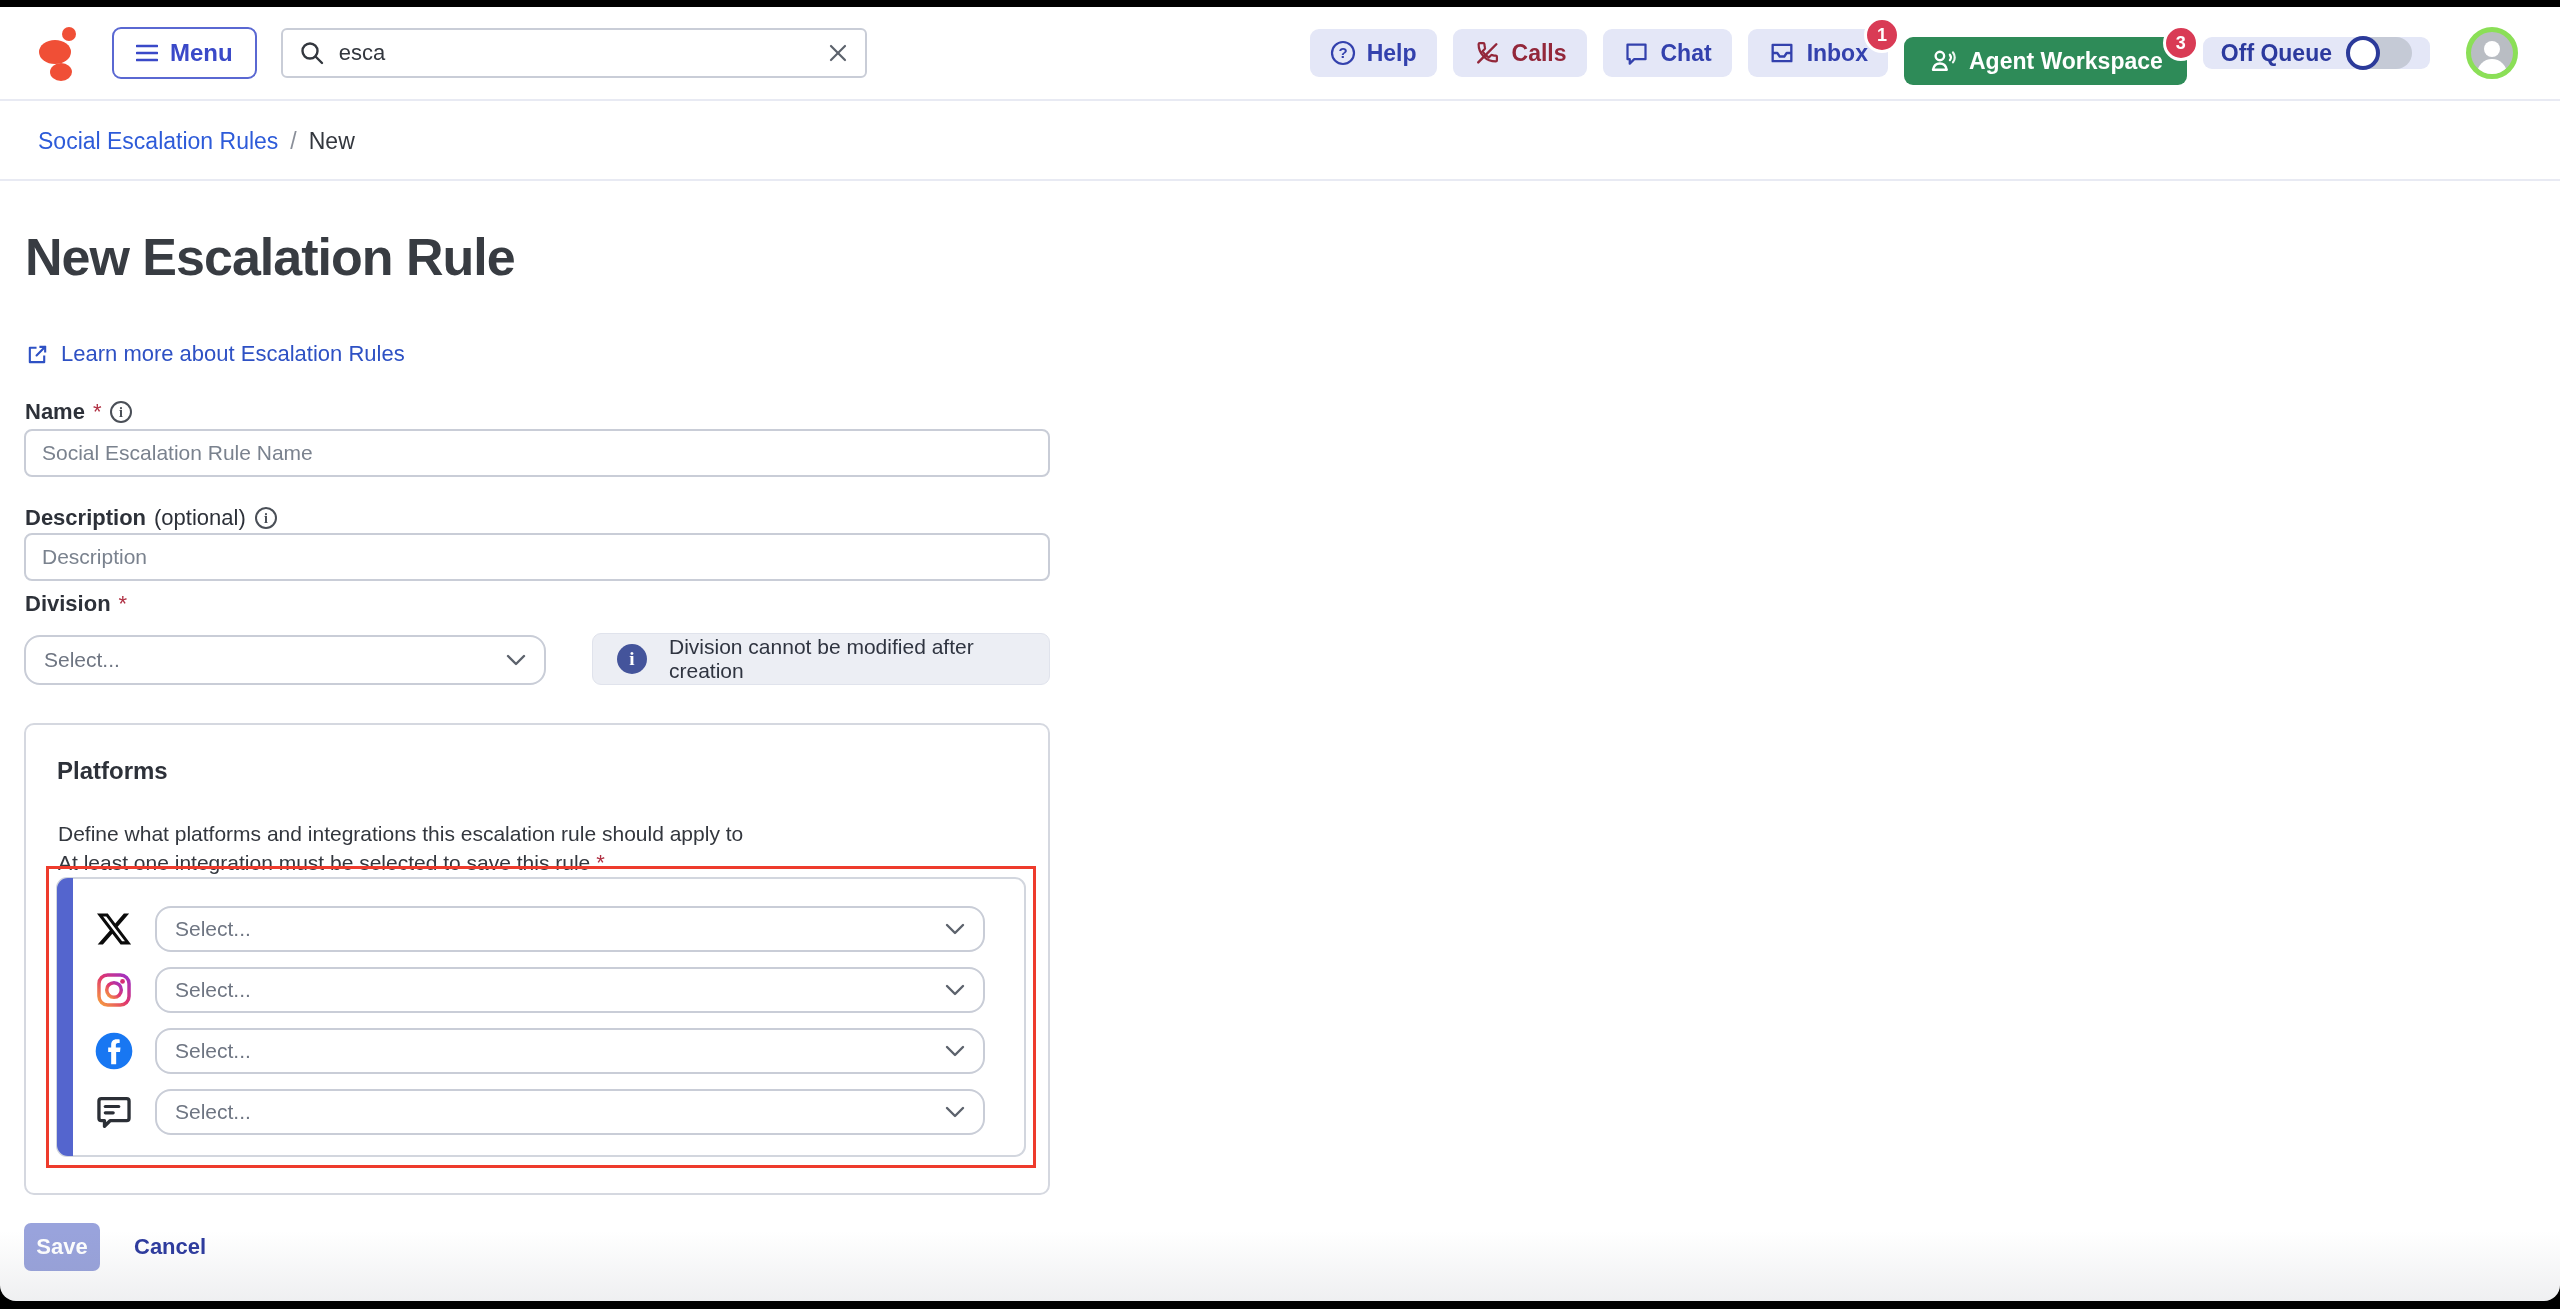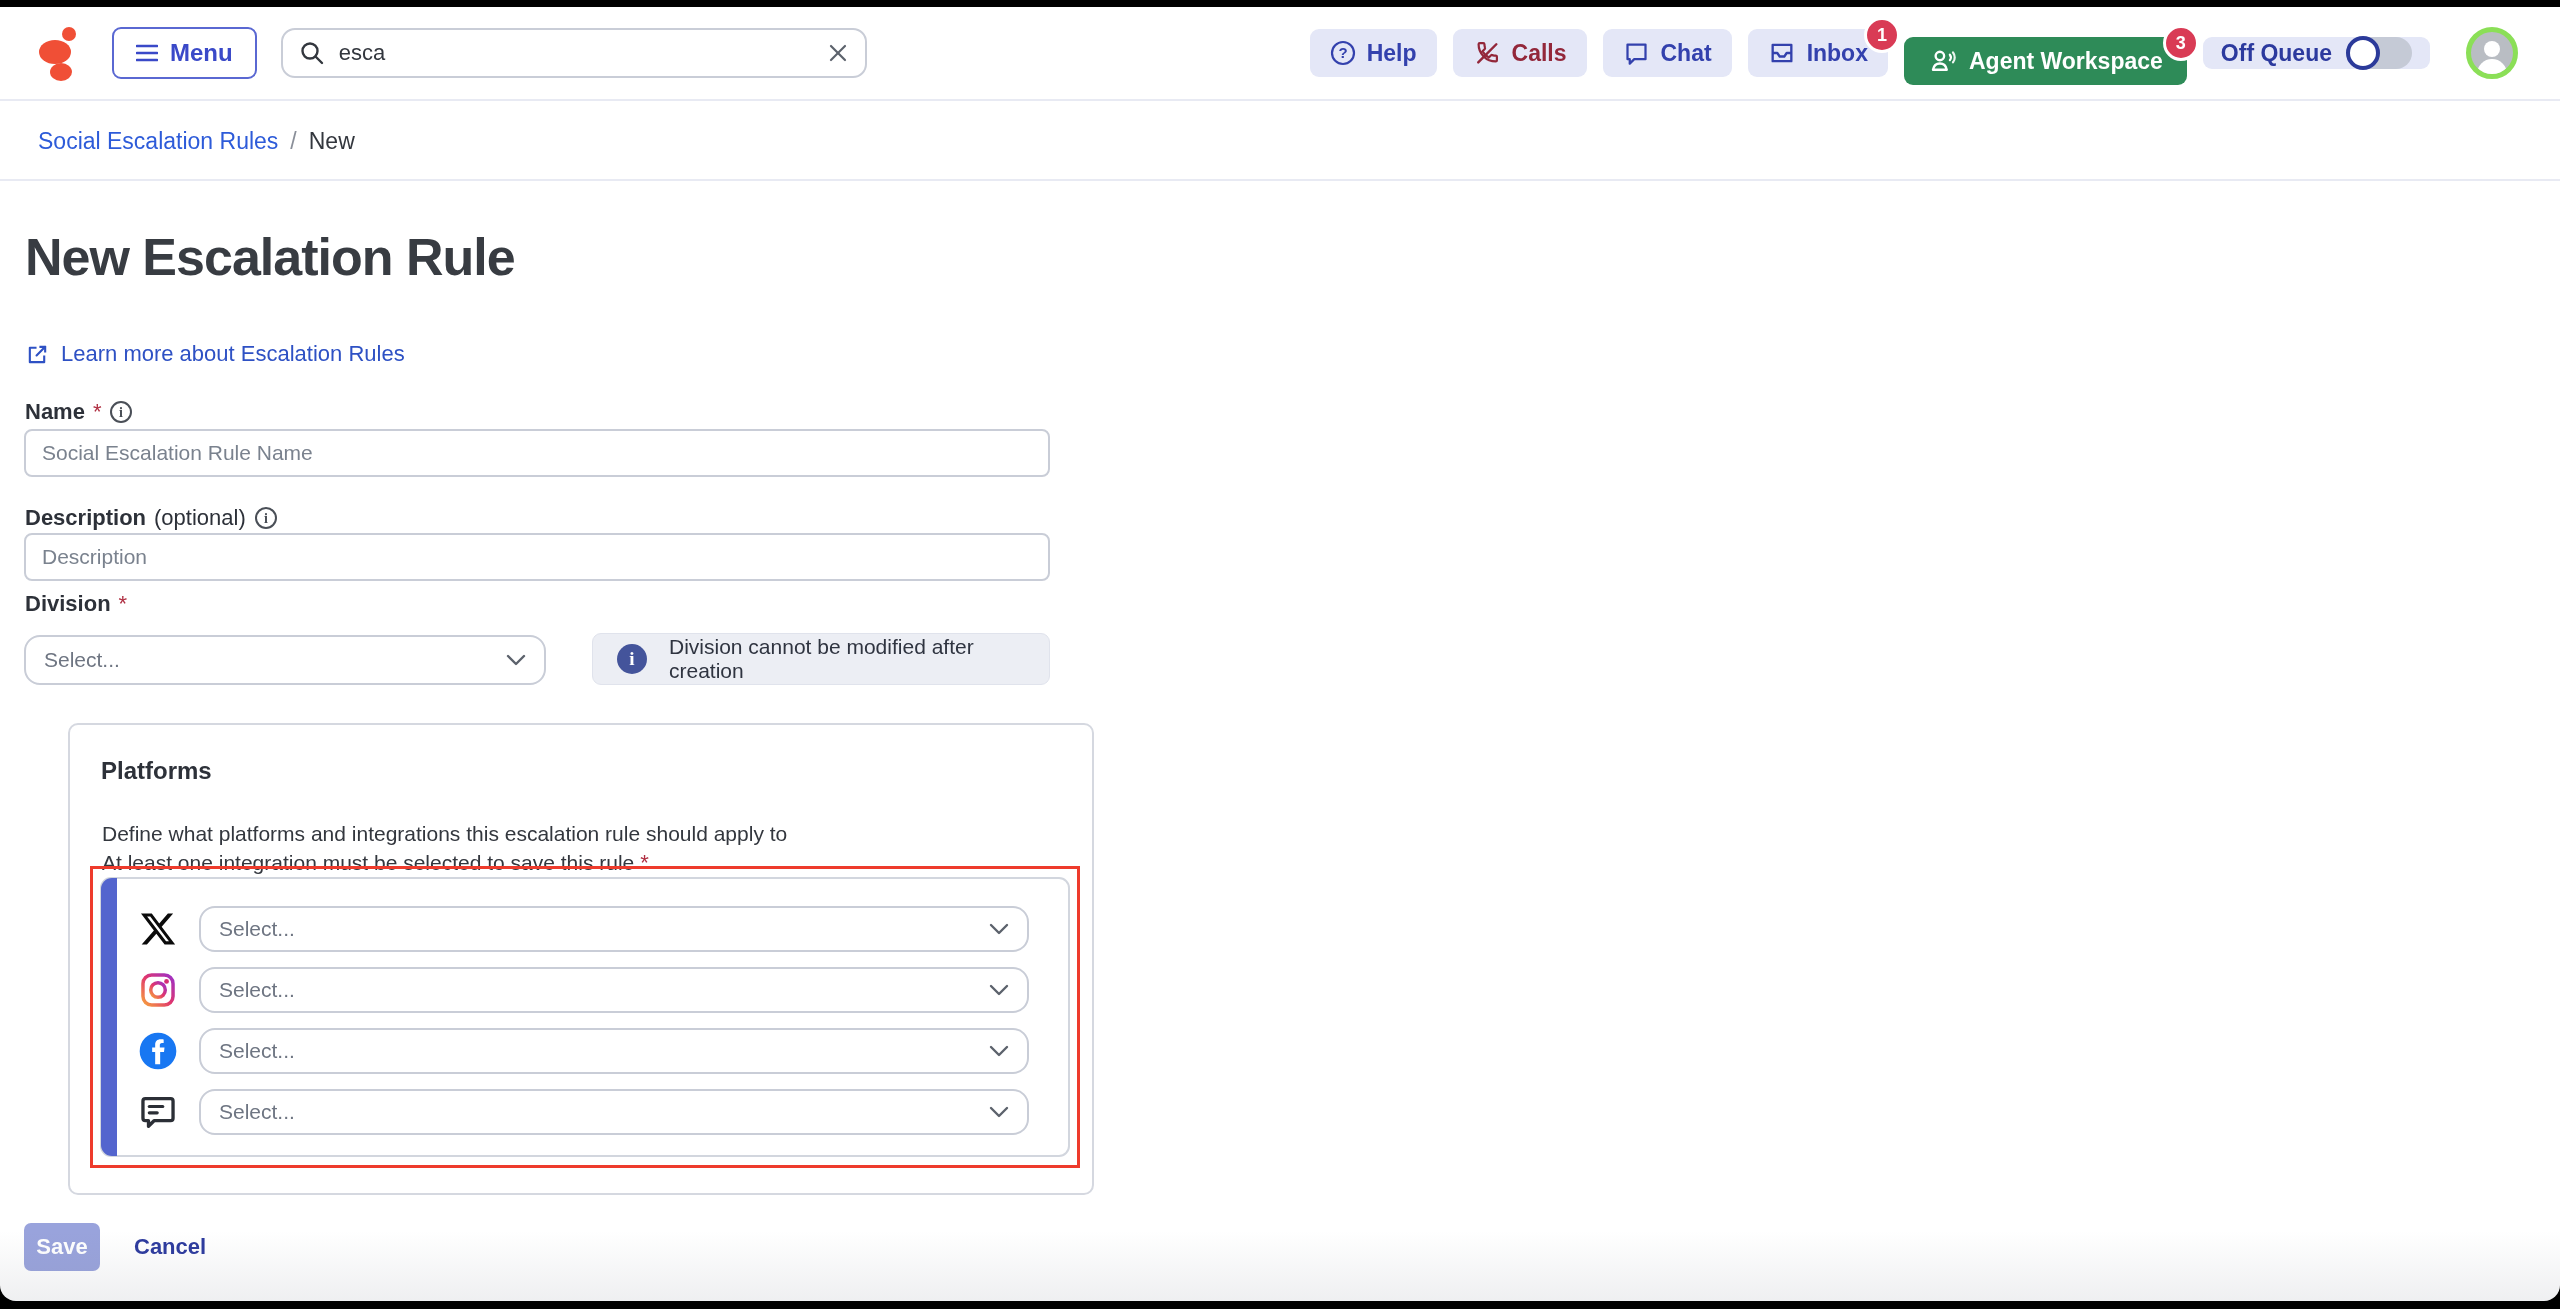--- a/index.html
+++ b/index.html
@@ -11,21 +11,21 @@
   .page::after { content:""; position:absolute; left:0; right:0; bottom:0; height:70px;
           background:linear-gradient(to bottom, rgba(120,126,140,0) , rgba(120,126,140,0.12)); pointer-events:none; }
 
   
   .topbar { position:absolute; top:0; left:0; right:0; height:94px; background:#fff;
             border-bottom:2px solid #e8eaf3; display:flex; align-items:center; padding:0 42px 0 38px; }
   .logo { width:46px; height:56px; flex:0 0 auto; }
   .menu-btn { margin-left:28px; height:52px; padding:0 22px; display:flex; align-items:center; gap:12px;
               background:#fff; border:2px solid #5a68d2; border-radius:9px; color:#3a49c8;
               font-size:24px; font-weight:bold; cursor:pointer; }
-  .search { margin-left:24px; width:586px; height:50px; border:2px solid #c9cdd7; border-radius:14px;
+  .search { margin-left:24px; width:586px; height:50px; border:2px solid #c9cdd7; border-radius:6px;
             display:flex; align-items:center; padding:0 16px; gap:14px; background:#fff; }
   .search input { border:none; outline:none; flex:1; font-size:22px; color:#33373e;
             font-family:"Liberation Sans", sans-serif; background:transparent; }
   .spacer { flex:1; }
   .navgroup { display:flex; align-items:center; gap:16px; }
   .navbtn { position:relative; height:48px; padding:0 20px; border:none; border-radius:9px;
             background:#e4e7f7; display:flex; align-items:center; gap:11px;
             font-size:23px; font-weight:bold; color:#3341ad; cursor:pointer;
             font-family:"Liberation Sans", sans-serif; }
   .navbtn.calls { color:#93273a; }
@@ -74,21 +74,21 @@
                padding:0 18px; font-size:21px; color:#6e7582; cursor:pointer; }
   .division-select { position:absolute; left:24px; top:452px; width:522px; }
   .info-chip { position:absolute; left:592px; top:450px; width:458px; height:52px; background:#eceef4;
                border:1px solid #e0e3ec; border-radius:9px; display:flex; align-items:center;
                gap:22px; padding:0 24px; font-size:21px; color:#2f3440; }
   .info-dot { width:30px; height:30px; border-radius:50%; background:#44549b; color:#fff;
               display:flex; align-items:center; justify-content:center;
               font-size:19px; font-weight:bold; font-family:"Liberation Serif", serif; flex:0 0 auto; }
 
   .card { position:absolute; left:24px; top:540px; width:1026px; height:472px;
-          border:2px solid #d5d8e0; border-radius:10px; background:#fff;margin-left:44px; }
+          border:2px solid #d5d8e0; border-radius:10px; background:#fff; }
   .card-title { position:absolute; left:31px; top:32px; font-size:24px; font-weight:bold; color:#2d3139; }
   .card-desc { position:absolute; left:32px; top:94px; font-size:21px; color:#33373e; line-height:29px; }
   .redbox { position:absolute; left:20px; top:141px; width:990px; height:302px;
             border:3px solid #ee3b2c; }
   .platformwrap { position:absolute; left:7px; top:8px; right:7px; bottom:8px;
                   border:2px solid #d2d6de; border-radius:11px; background:#fff;
                   padding:27px 0 0 15px; }
   .accentbar { position:absolute; left:-1px; top:-1px; bottom:-1px; width:16px;
                background:#5465ce; border-radius:11px 0 0 11px; }
   .prow { display:flex; align-items:center; margin-bottom:15px; }

